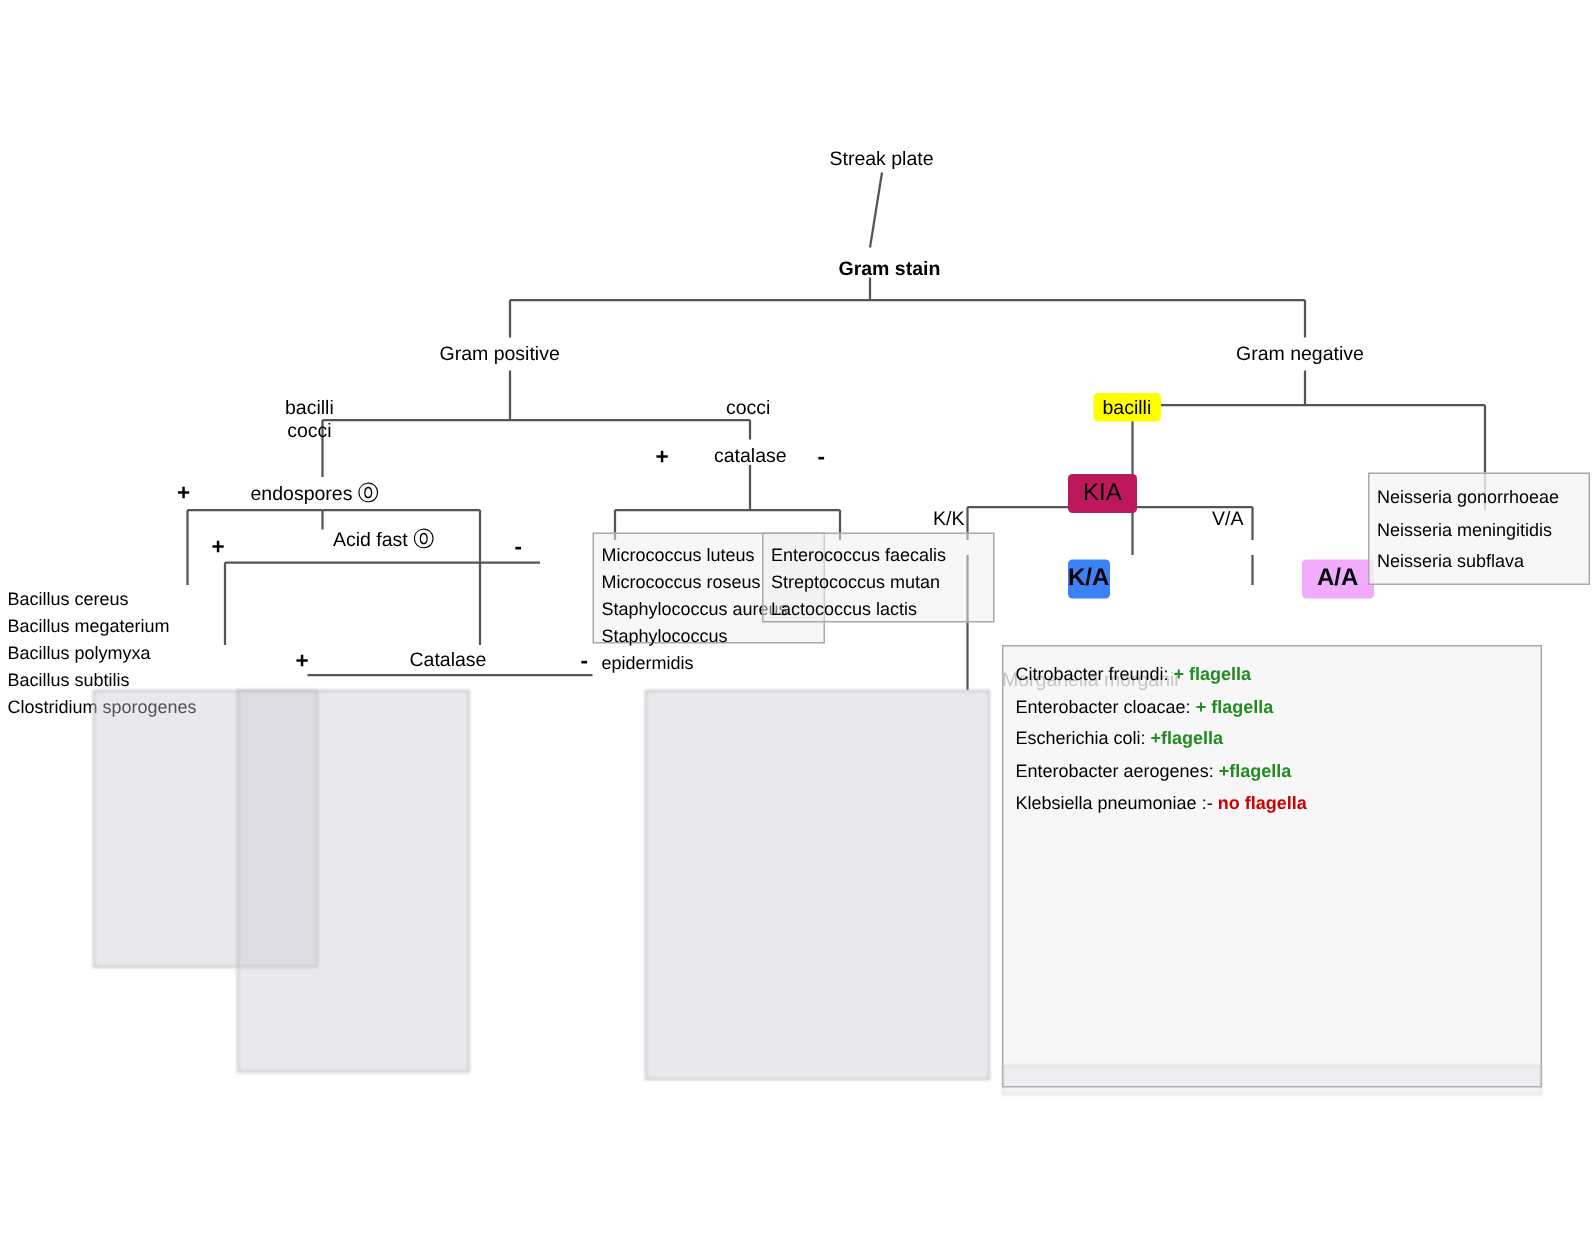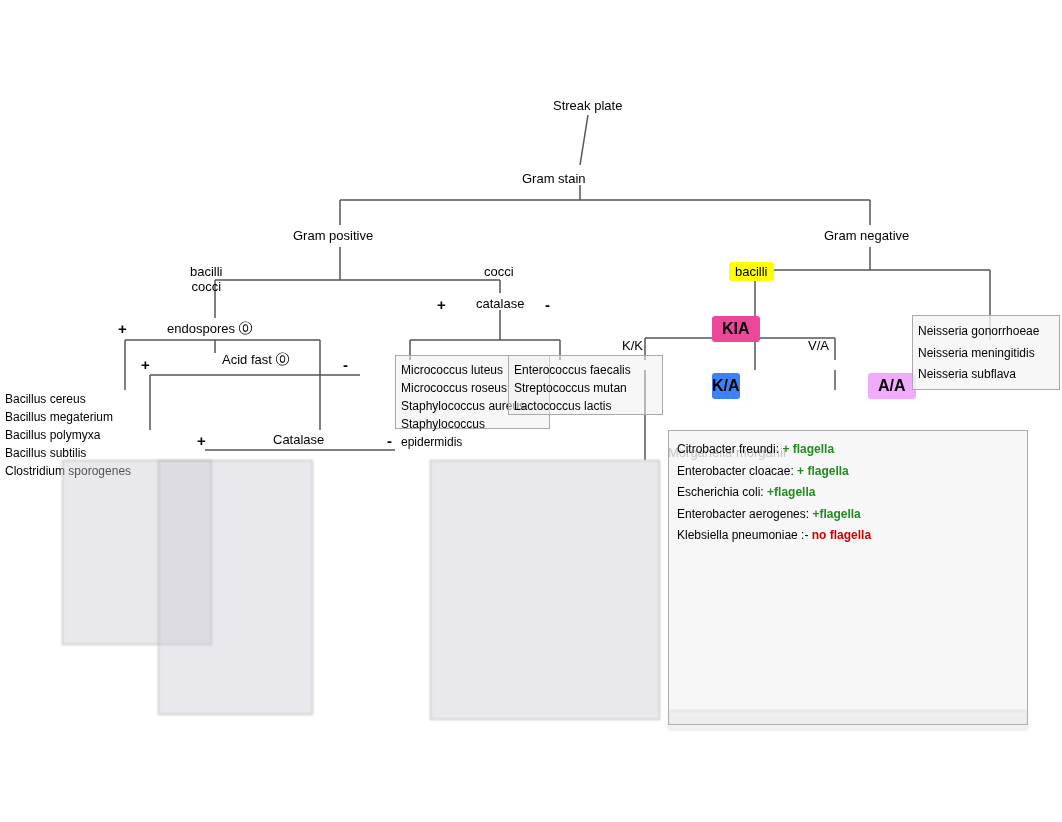--- a/index.html
+++ b/index.html
@@ -26,24 +26,24 @@
       white-space: nowrap;
     }
 
     .node.highlight-yellow {
       background: #ffff00;
       padding: 2px 6px;
       border-radius: 3px;
     }
 
     .node.highlight-blue {
-      background: #ec4899;
+      background: #be185d;
       padding: 4px 10px;
       border-radius: 3px;
-      font-weight: bold;
+      font-weight: normal;
       font-size: 16px;
     }
 
     .node.highlight-green {
       background: #3b82f6;
       padding: 4px 0;
       border-radius: 3px;
       font-weight: bold;
       font-size: 16px;
     }
@@ -149,21 +149,21 @@
 
     <line x1="645" y1="370" x2="645" y2="460" stroke="#555" stroke-width="1.5"></line>
 
     <line x1="835" y1="370" x2="835" y2="390" stroke="#555" stroke-width="1.5"></line>
   </svg>
 
   <div class="node" style="left:553px;top:98px;">
     <span>Streak plate</span>
   </div>
 
-  <div class="node" style="left:522px;top:171px;">
+  <div class="node" style="left:559px;top:171px;font-weight:bold;">
     <span>Gram stain</span>
   </div>
 
   <div class="node" style="left:293px;top:228px;">
     <span>Gram positive</span>
   </div>
 
   <div class="node" style="left:824px;top:228px;">
     <span>Gram negative</span>
   </div>

